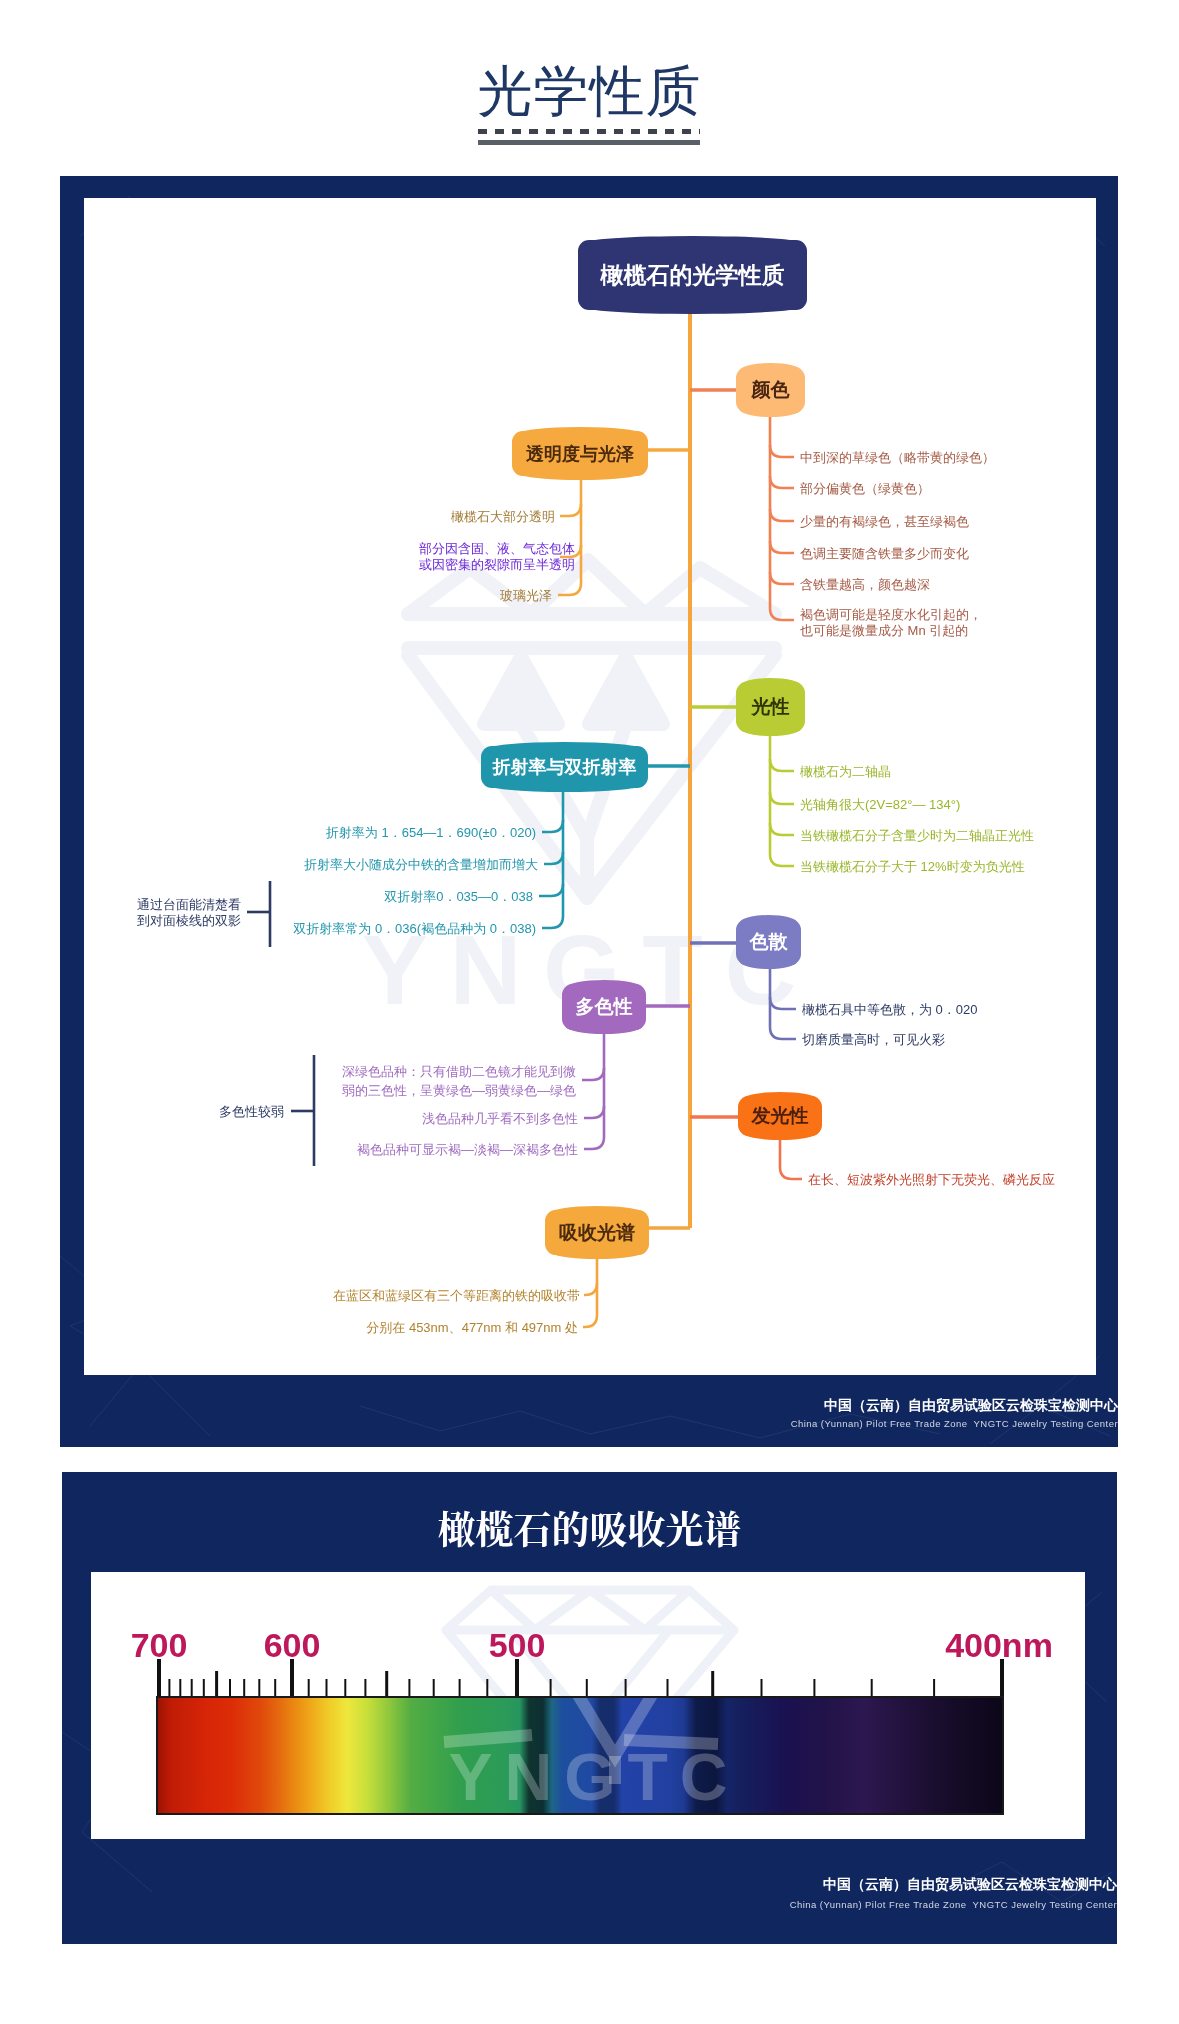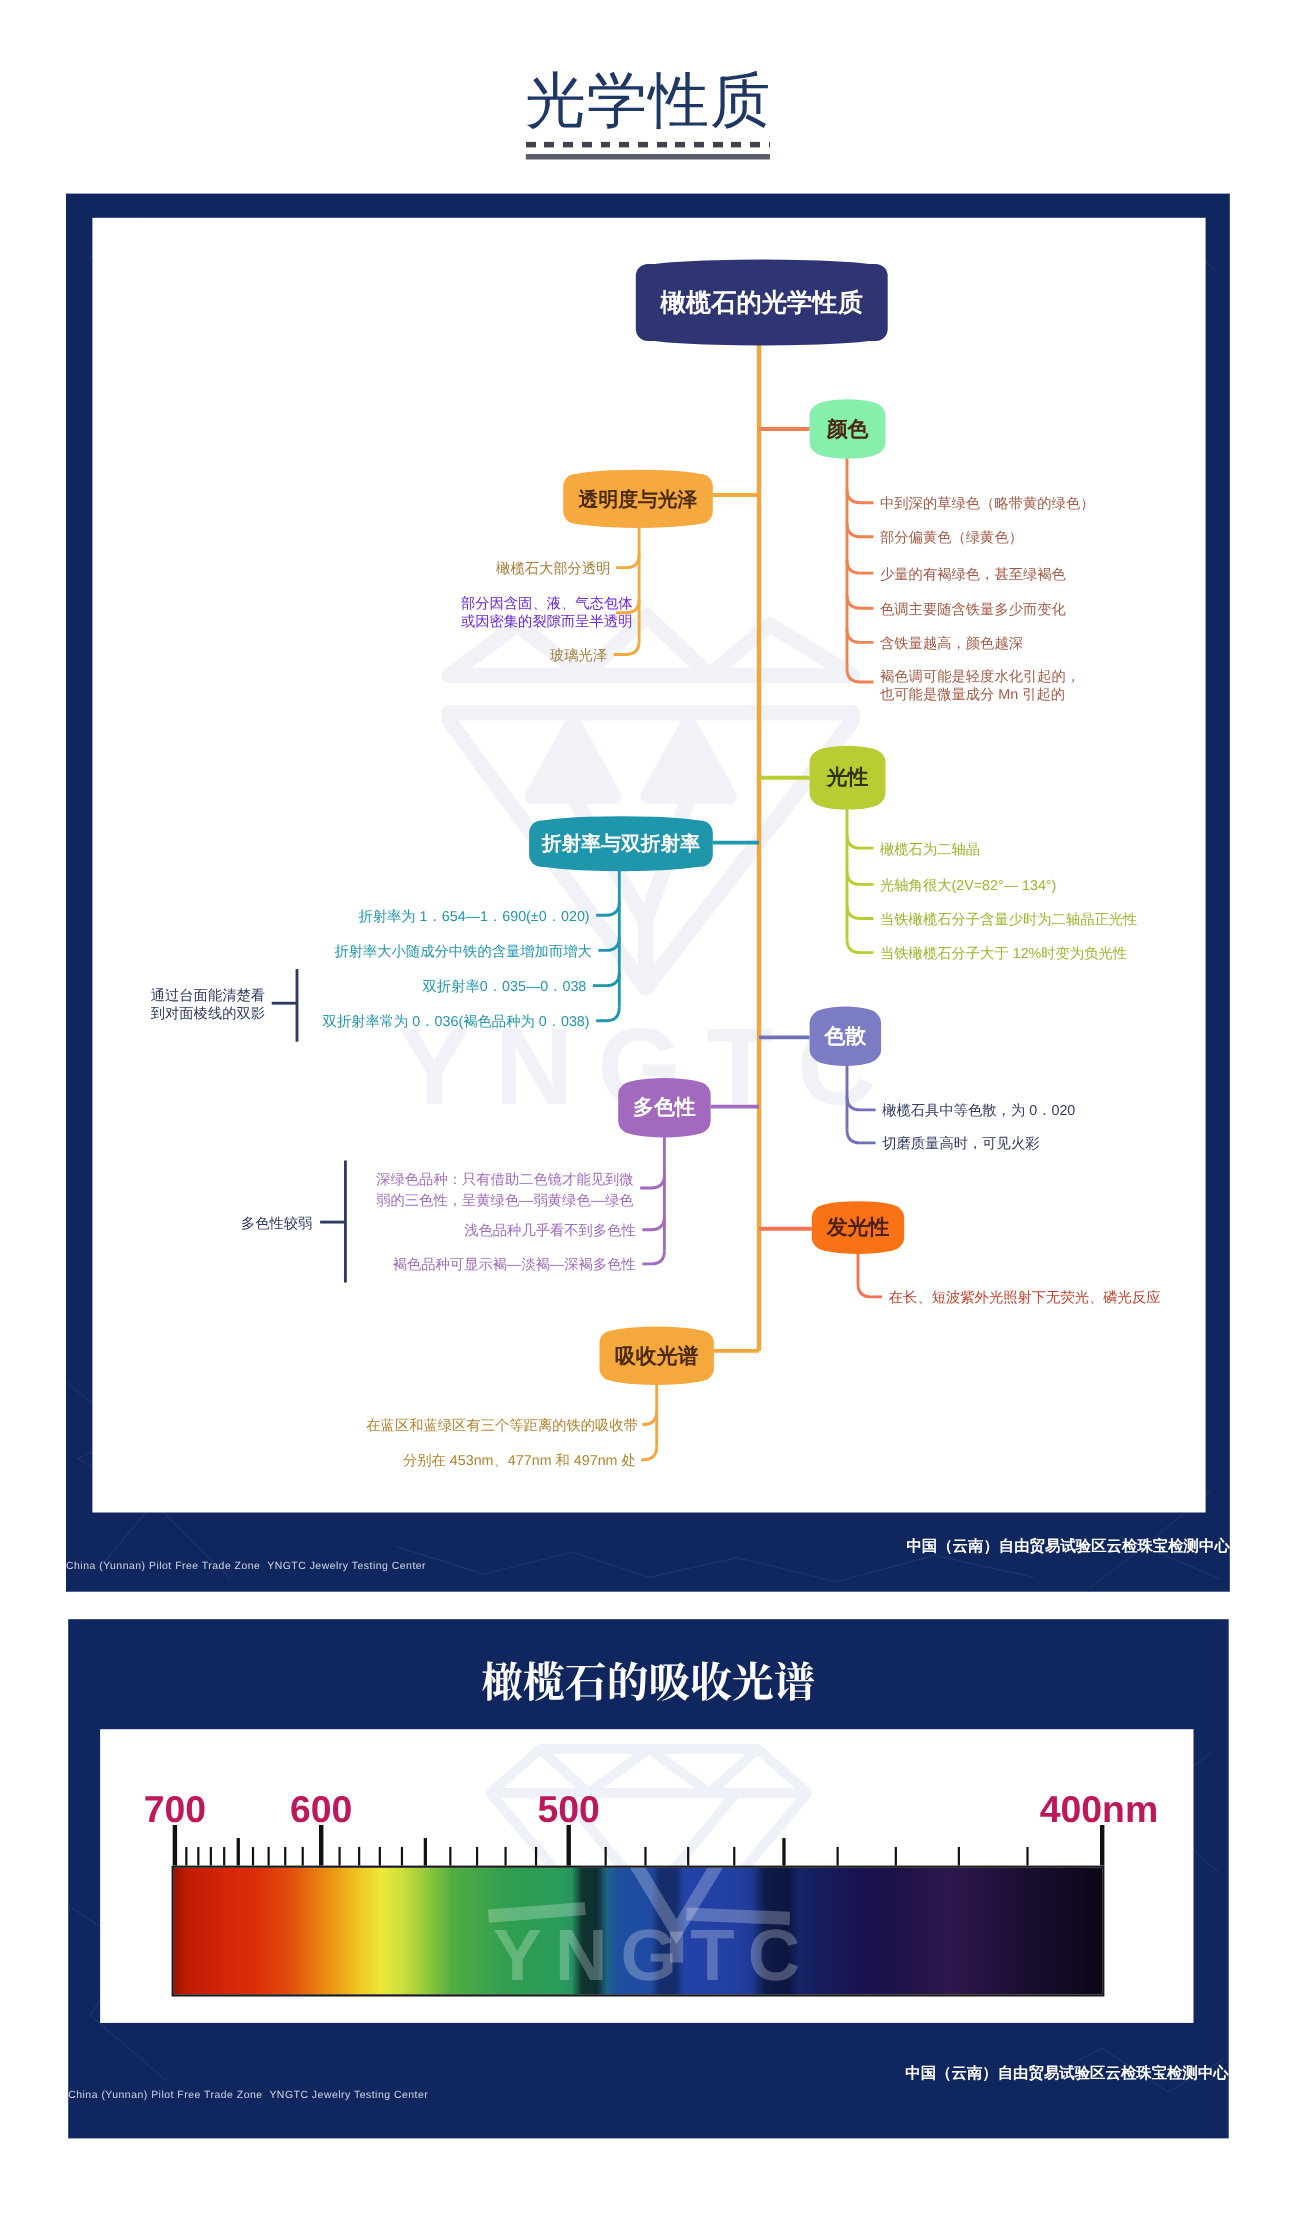--- a/index.html
+++ b/index.html
@@ -8,21 +8,21 @@
 .abs{position:absolute}
 
 .nd{position:absolute;display:flex;align-items:center;justify-content:center;font-weight:bold;border-radius:11px;text-align:center}
 .nd::before,.nd::after{content:'';position:absolute;left:4px;right:4px;height:15px;border-radius:50%;background:inherit}
 .nd::before{top:-4px}
 .nd::after{bottom:-4px}
 .nd span{position:relative;z-index:2}
 .it{position:absolute;font-size:13px;line-height:19px;white-space:nowrap}
 .itr{text-align:right}
 .foot1{position:absolute;width:100%;text-align:right;color:#fff;font-weight:bold;font-size:14px;letter-spacing:0}
-.foot2{position:absolute;width:100%;text-align:left;color:rgba(255,255,255,.8);font-size:9.5px;letter-spacing:0.45px}
+.foot2{position:absolute;width:100%;text-align:right;color:rgba(255,255,255,.8);font-size:9.5px;letter-spacing:0.45px}
 </style>
 </head>
 <body>
 <div id="page">
 
   <div class="abs" style="left:0;top:55px;width:1179px;text-align:center;font-size:55px;font-weight:normal;color:#1e3765;letter-spacing:1px">光学性质</div>
   <div class="abs" style="left:478px;top:129px;width:222px;height:5px;background:repeating-linear-gradient(90deg,#3d424d 0 9px,transparent 9px 17px)"></div>
   <div class="abs" style="left:478px;top:140px;width:222px;height:5px;background:#5a5f68"></div>
 
   <div class="abs" style="left:60px;top:176px;width:1058px;height:1271px;background:#10265e">
@@ -126,21 +126,21 @@
           <path d="M186 683 V749"></path>
           <path d="M163 714 H186"></path>
           <path d="M230 857 V968"></path>
           <path d="M207 913 H230"></path>
         </g>
       </svg>
 
       <div class="nd" style="left:494px;top:42px;width:229px;height:70px;background:#2e3572;color:#fff;font-size:23px">
           <span>橄榄石的光学性质</span>
         </div>
-      <div class="nd" style="left:652px;top:169px;width:69px;height:46px;background:#86efac;color:#4a2512;font-size:19px">
+      <div class="nd" style="left:652px;top:169px;width:69px;height:46px;background:#fdba74;color:#4a2512;font-size:19px">
           <span>颜色</span>
         </div>
       <div class="nd" style="left:428px;top:233px;width:136px;height:45px;background:#f6a93f;color:#4b2a0e;font-size:18px">
           <span>透明度与光泽</span>
         </div>
       <div class="nd" style="left:652px;top:484px;width:69px;height:50px;background:#b9cc34;color:#2f3305;font-size:19px">
           <span>光性</span>
         </div>
       <div class="nd" style="left:397px;top:548px;width:167px;height:42px;background:#2096ad;color:#fff;font-size:18px">
           <span>折射率与双折射率</span>

